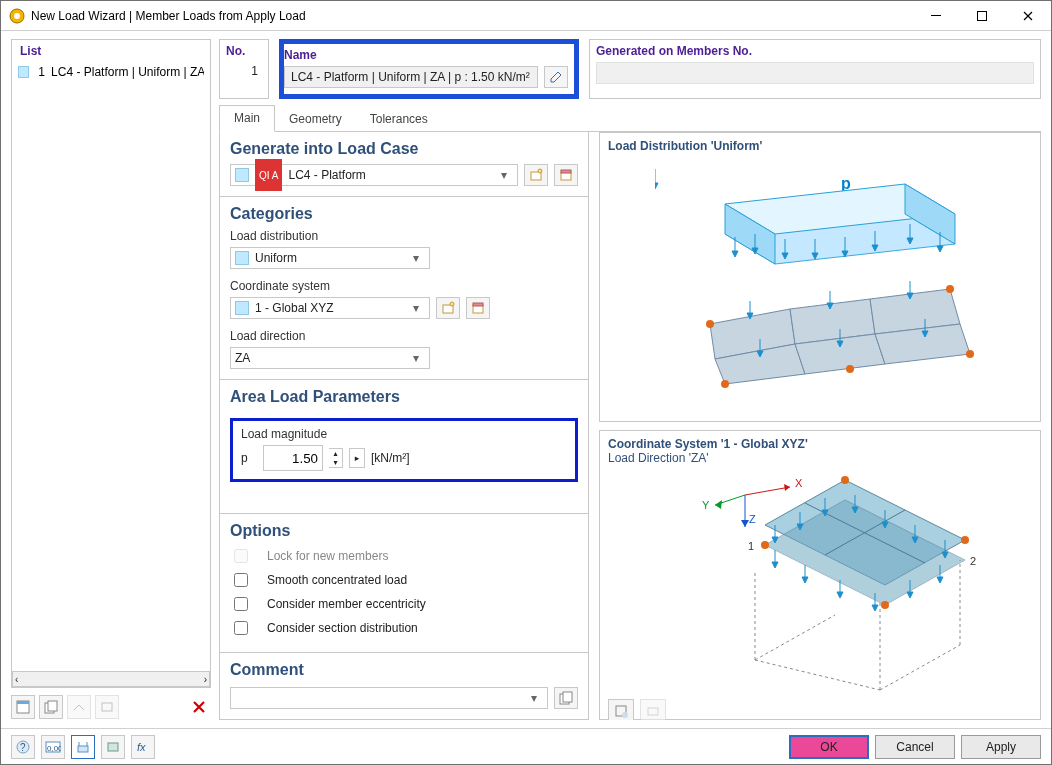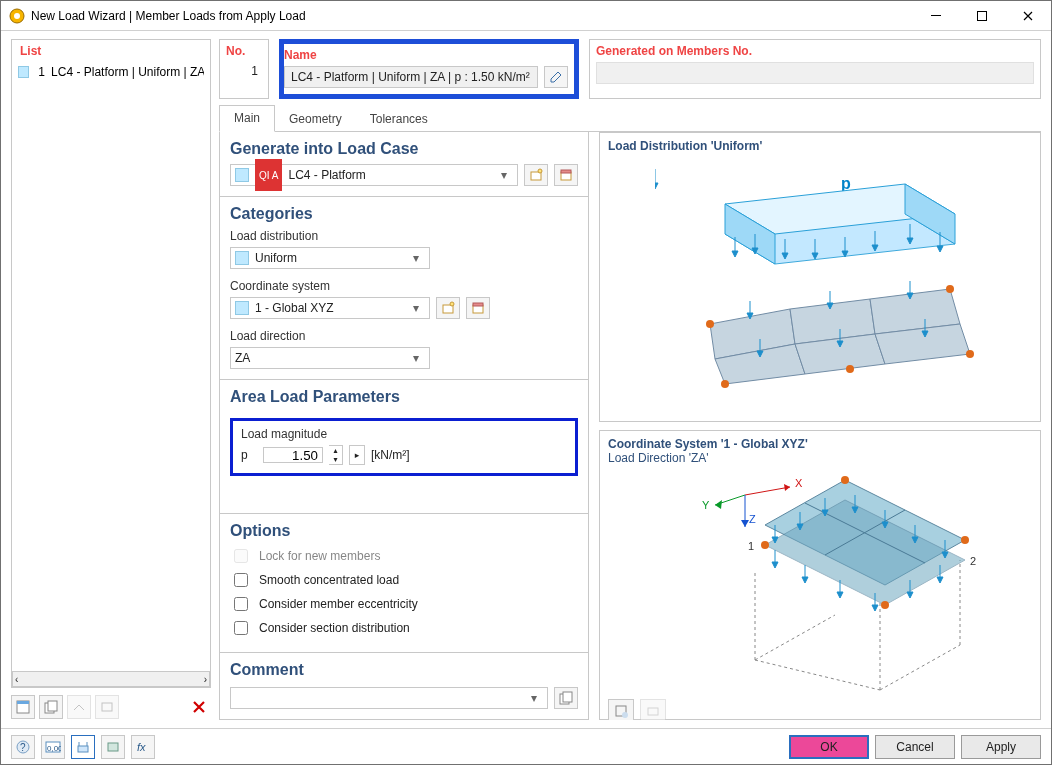--- a/index.html
+++ b/index.html
@@ -7,21 +7,21 @@
   .window { width:1052px; height:765px; border:1px solid #707070; display:flex; flex-direction:column; background:#fff; }
   .titlebar { height:30px; display:flex; align-items:center; padding:0 0 0 8px; border-bottom:1px solid #d0d0d0; }
   .titlebar .appicon { width:16px; height:16px; margin-right:6px; }
   .titlebar .title { flex:1; font-size:12px; color:#000; }
   .winbtns { display:flex; height:100%; }
   .winbtn { width:46px; display:flex; align-items:center; justify-content:center; font-size:13px; color:#222; }
   .content { flex:1; display:flex; flex-direction:column; padding:8px 10px 8px 10px; gap:8px; overflow:hidden;}
   .main-area { flex:1; display:flex; gap:8px; overflow:hidden;}
   .left-col { width:200px; display:flex; flex-direction:column; gap:6px;}
   .panelbox { border:1px solid #c8c8c8; background:#fff; }
-  .panel-title { font-weight:600; color:#ef4444; padding:4px 8px 4px 8px; font-size:12px;}
+  .panel-title { font-weight:600; color:#4c1d95; padding:4px 8px 4px 8px; font-size:12px;}
   .list-item { display:flex; align-items:center; gap:6px; padding:2px 6px; height:20px; color:#000;}
   .list-item .sw { width:12px; height:12px; background:#bfe9ff; border:1px solid #8fc9e5;}
   .left-toolbar { height:26px; display:flex; align-items:center; gap:4px;}
   .tb-btn { width:24px; height:24px; border:1px solid #c8c8c8; background:#f5f5f5; display:flex; align-items:center; justify-content:center; font-size:12px;}
   .tb-btn.danger svg{fill:#d00000;}
   .mid-col { flex:1; display:flex; flex-direction:column; gap:6px; overflow:hidden;}
   .toprow { display:flex; gap:10px;}
   .no-box { width:50px; border:1px solid #c8c8c8; padding:4px 6px 6px 6px;}
   .no-box .val { text-align:right; padding:6px 4px 2px 0;}
   .name-box { flex:1; border:5px solid #1d4ed8; padding:4px 6px 6px 0; display:flex; flex-direction:column; gap:4px;}
@@ -39,27 +39,27 @@
   .section-title { font-weight:600; color:#30507a; margin-bottom:6px; font-size:16px;}
   .combo { height:22px; border:1px solid #c8c8c8; background:#fff; display:flex; align-items:center; padding:0 4px; gap:6px; position:relative;}
   .combo .sw2 { width:14px; height:14px; background:#bfe9ff; border:1px solid #8fc9e5;}
   .combo .badge { background:#d33; color:#fff; font-size:10px; padding:16px 4px; height:14px; display:flex; align-items:center;}
   .combo .caret { margin-left:auto; width:18px; text-align:center; color:#666;}
   .row { display:flex; align-items:center; gap:6px;}
   .label { color:#333; margin-bottom:4px;}
   .subgap{height:10px;}
   .hl-box { border:3px solid #0b1fd1; padding:6px 8px 8px 8px; margin:6px 10px 10px 10px;}
   .spin { display:flex; align-items:center; gap:6px;}
-  .spin .num { width:60px; height:16px; border:1px solid #c8c8c8; text-align:right; padding:0 4px;}
+  .spin .num { width:60px; height:26px; border:1px solid #c8c8c8; text-align:right; padding:0 4px;}
   .spin .arrows { width:14px; height:20px; border:1px solid #c8c8c8; border-left:none; display:flex; flex-direction:column;}
   .spin .arrows div{flex:1; font-size:8px; display:flex; align-items:center; justify-content:center;}
   .spin .play { width:16px; height:20px; border:1px solid #c8c8c8; display:flex; align-items:center; justify-content:center; font-size:9px;}
   .unit { font-size:12px;}
   .sep { height:1px; background:#c8c8c8; margin:0 0;}
-  .chk { display:flex; align-items:center; gap:8px; margin:4px 0;}
+  .chk { display:flex; align-items:center; gap:16px; margin:4px 0;}
   .chk input{width:14px; height:14px;}
   .comment-row{display:flex; align-items:center; gap:6px; padding:6px 10px 10px 10px;}
   .preview-col { flex:1; display:flex; flex-direction:column; gap:8px;}
   .preview-box { flex:1; border:1px solid #c8c8c8; padding:6px 8px; position:relative; min-height:0; display:flex; flex-direction:column;}
   .preview-title { color:#30507a; font-weight:600; font-size:12px;}
   .preview-canvas{flex:1; display:flex; align-items:center; justify-content:center;}
   .small-btn{width:26px; height:24px; border:1px solid #c8c8c8; background:#f5f5f5; display:flex; align-items:center; justify-content:center;}
   .preview-footer{display:flex; gap:6px; padding-top:4px;}
   .bottombar { height:36px; display:flex; align-items:center; padding:0 10px; gap:6px; border-top:1px solid #d0d0d0;}
   .bottombar .spacer{flex:1;}

